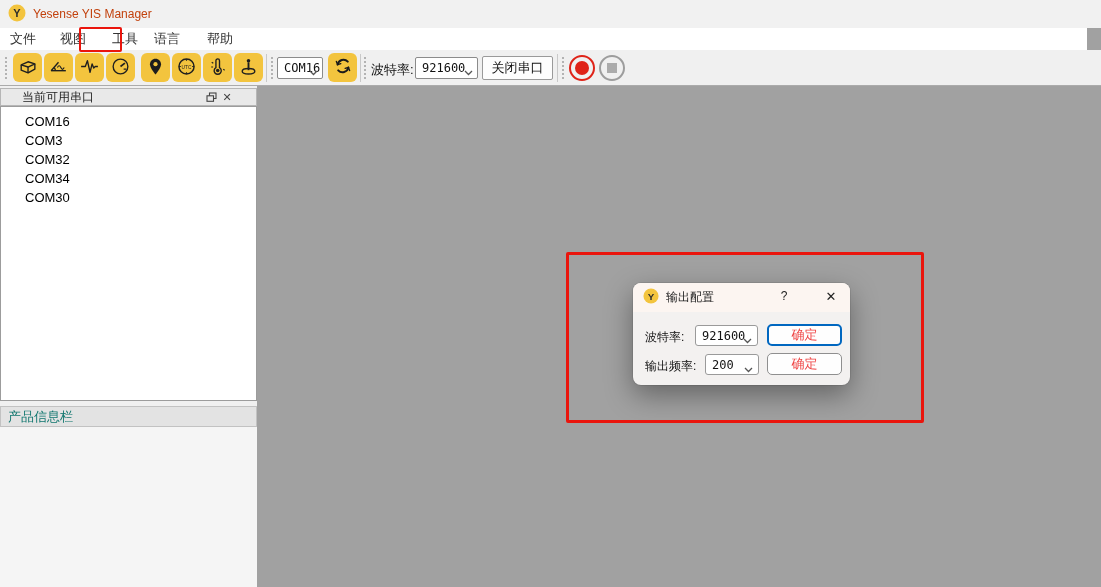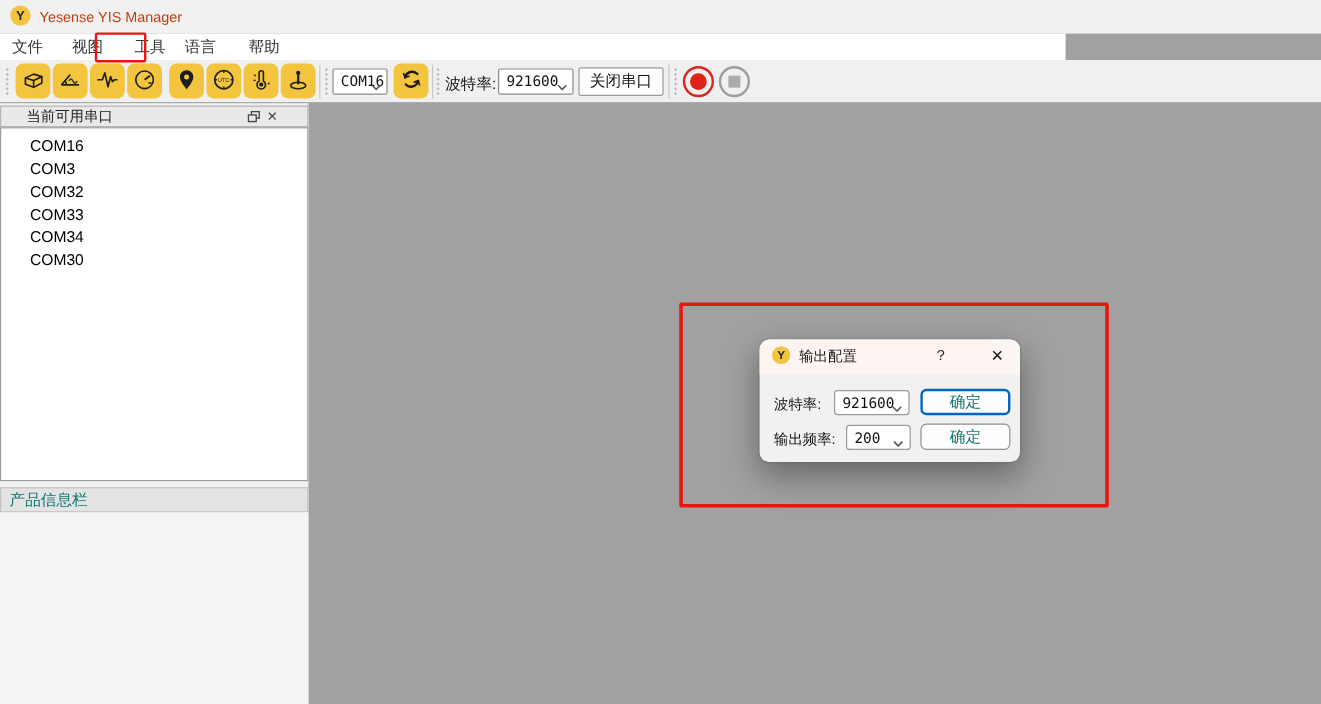--- a/index.html
+++ b/index.html
@@ -12,21 +12,21 @@
     color:#1a1a1a;
   }
   
   .titlebar {
     position:absolute; left:0; top:0; width:1101px; height:28px;
     background:#f1f1f1; display:flex; align-items:center; padding-left:8px; gap:7px;
   }
   .titlebar .title { font-size:12px; color:#c2410c; }
   
   .menubar {
-    position:absolute; left:0; top:28px; width:888px; height:22px;
+    position:absolute; left:0; top:28px; width:1087px; height:22px;
     background:#ffffff; display:flex; align-items:center;
   }
   .menu-item { padding:2px 8px; color:#333; }
   .menu-item:nth-child(1){ margin-left:2px; }
   .menu-item:nth-child(2){ margin-left:8px; }
   .menu-item:nth-child(3){ margin-left:10px; }
   .menu-item:nth-child(4){ }
   .menu-item:nth-child(5){ margin-left:11px; }
   
   .toolbar {
@@ -106,21 +106,21 @@
   .dlg-label { position:absolute; font-size:12px; color:#111; }
   .dlg-combo {
     position:absolute; height:21px; background:#fff; border:1px solid #9a9a9a; border-radius:3px;
     font-family:"DejaVu Sans Mono","Liberation Mono",monospace; font-size:12px; color:#111;
     display:flex; align-items:center; padding-left:6px;
   }
   .dlg-combo .chev { position:absolute; right:5px; top:50%; margin-top:-3px; }
   .dlg-btn {
     position:absolute; left:134px; width:75px; height:22px; background:#fefefe;
     border:1px solid #8f8f8f; border-radius:5px; display:flex; align-items:center; justify-content:center;
-    font-size:13px; color:#0f766e;
+    font-size:13px; color:#ef4444;
   }
   .dlg-btn.focused { border:2px solid #0067c0; }
   
   .anno { position:absolute; border:3px solid #ea150d; border-radius:2px; pointer-events:none; z-index:50; }
   .anno-menu { left:79px; top:27px; width:43px; height:25px; border-width:2px; }
   .anno-dialog { left:566px; top:252px; width:358px; height:171px; }
 </style>
 </head>
 <body>
 
@@ -278,21 +278,20 @@
           <rect x="1" y="3.8" width="6.5" height="5.5" fill="#e9e9e9"></rect>
         </svg>
       </span>
       <span class="dock-hbtn">✕</span>
     </div>
 
     <div class="port-list">
       <div class="port-item">COM16</div>
       <div class="port-item">COM3</div>
       <div class="port-item">COM32</div>
-      <div class="port-item">COM33</div>
       <div class="port-item">COM34</div>
       <div class="port-item">COM30</div>
     </div>
 
     <div class="info-header">
       <span>产品信息栏</span>
     </div>
     <div class="info-body">
     </div>
   </div>

